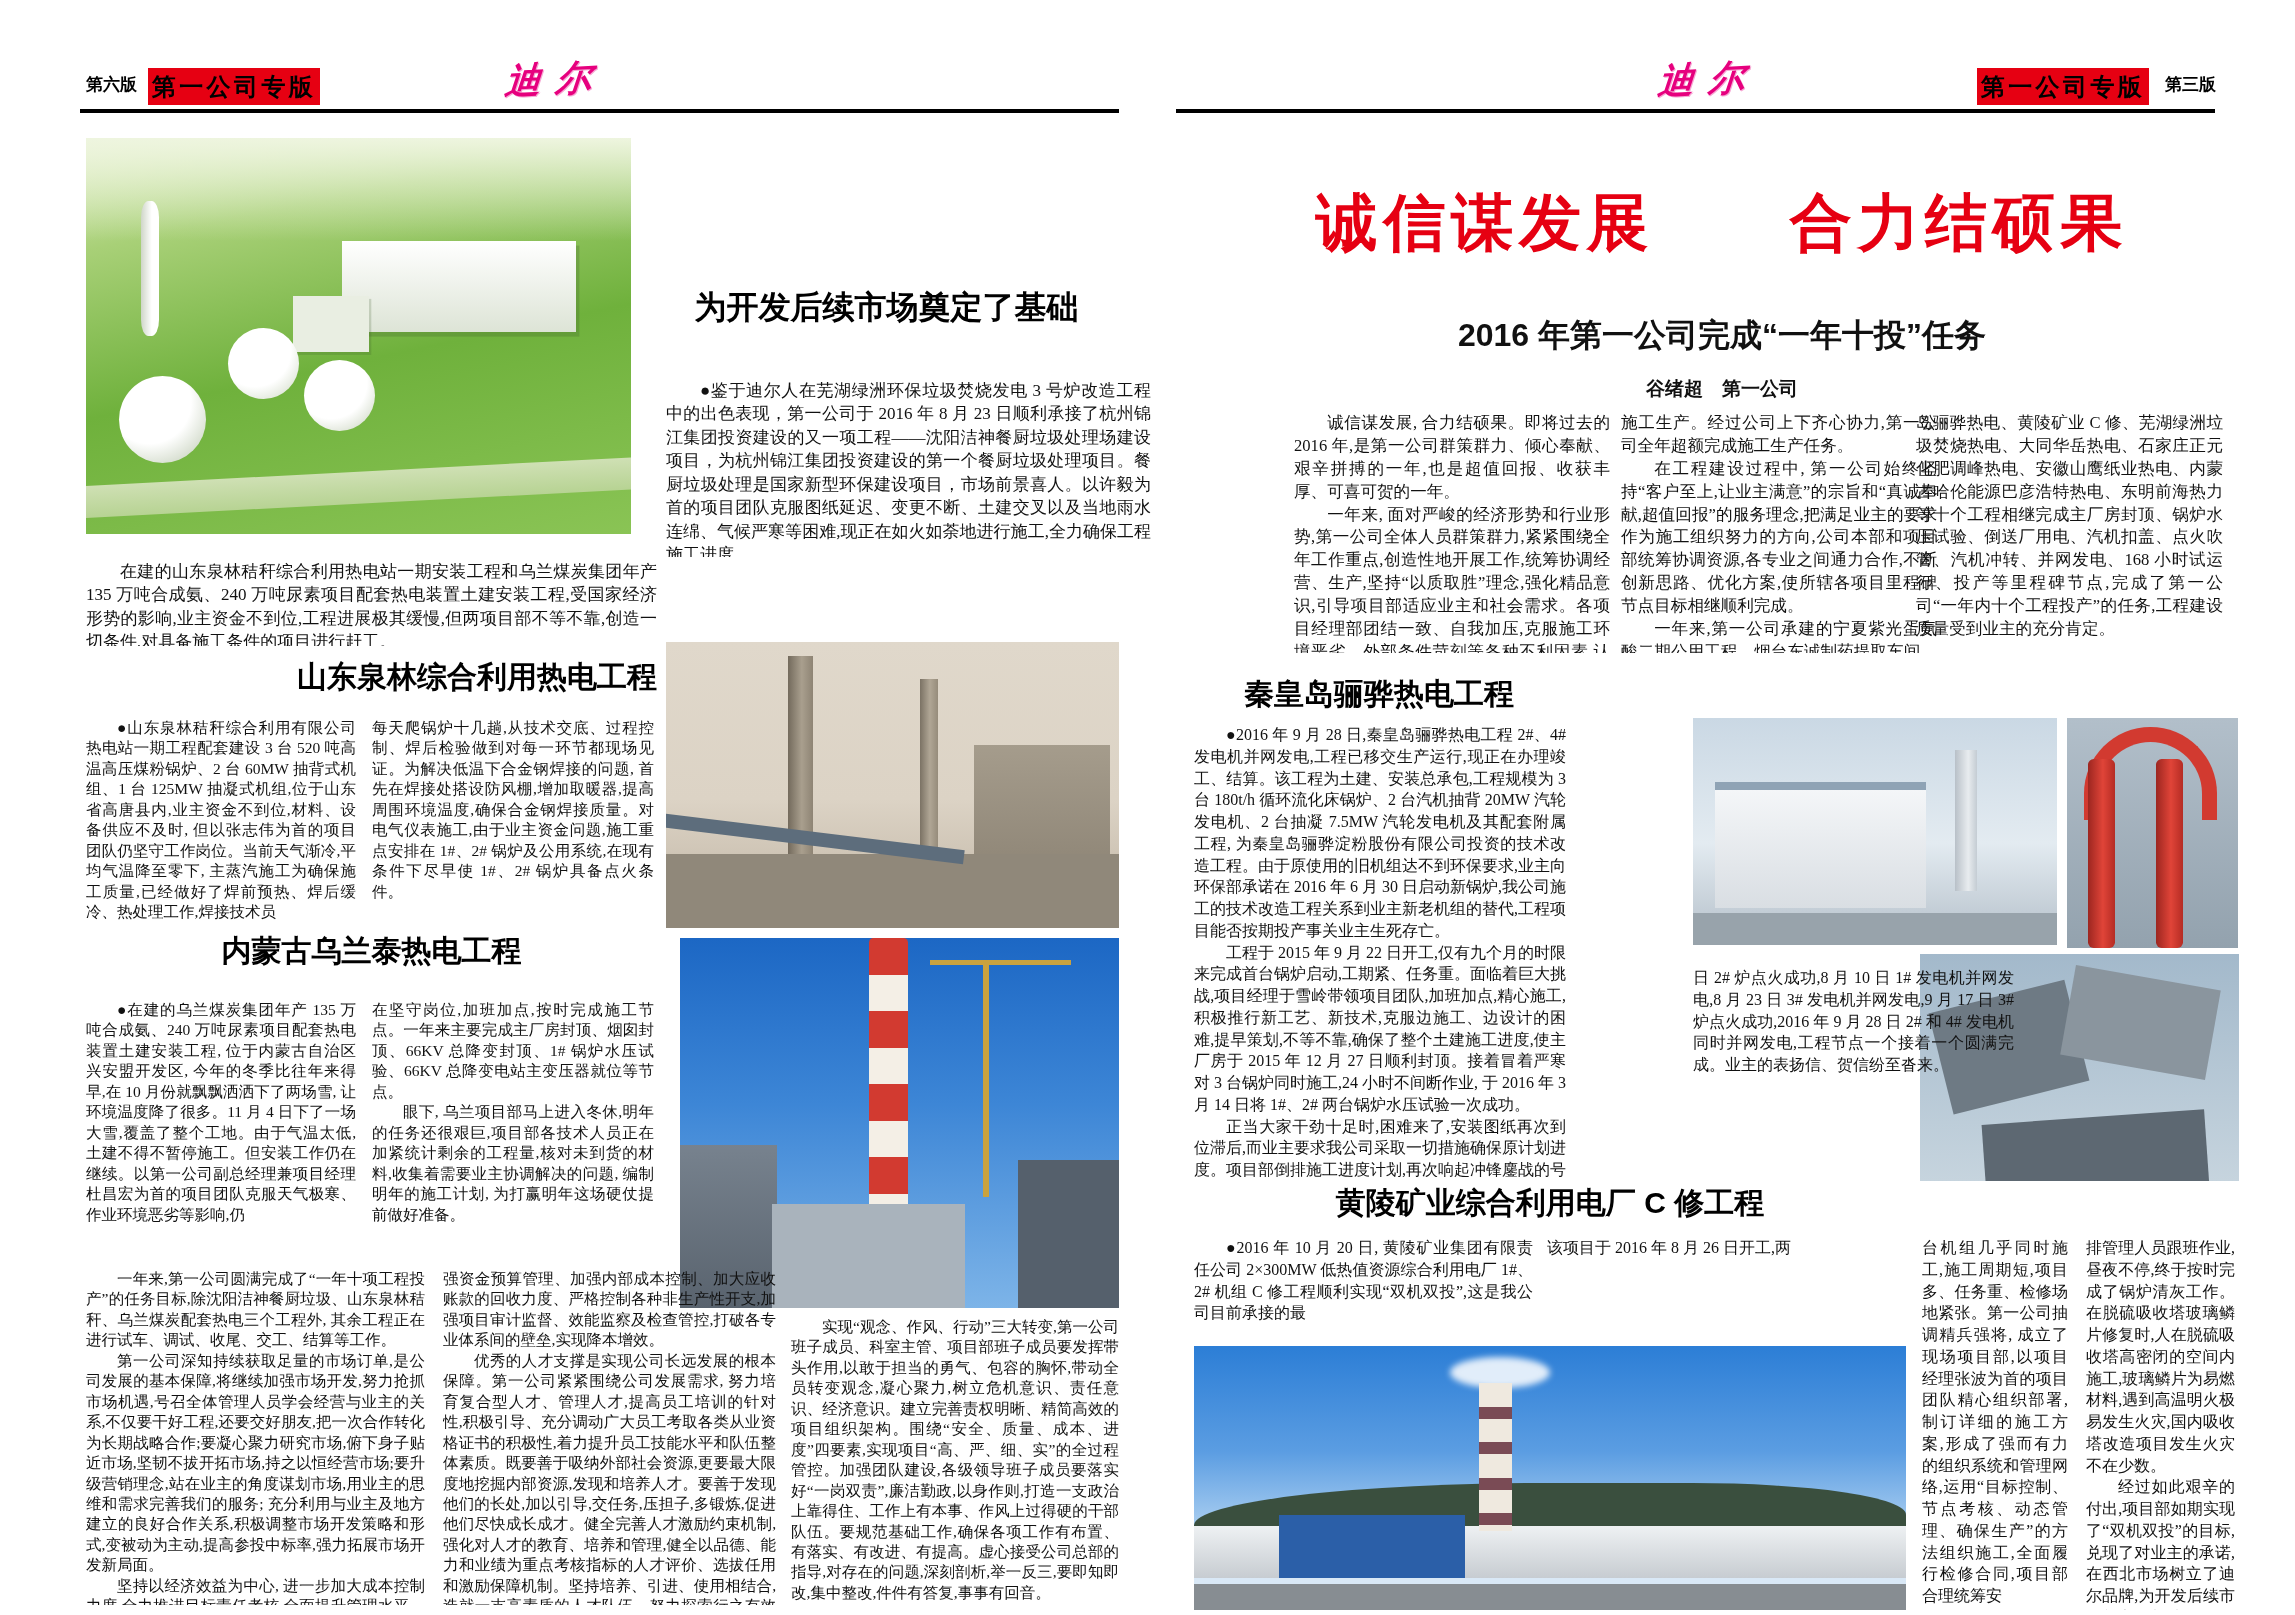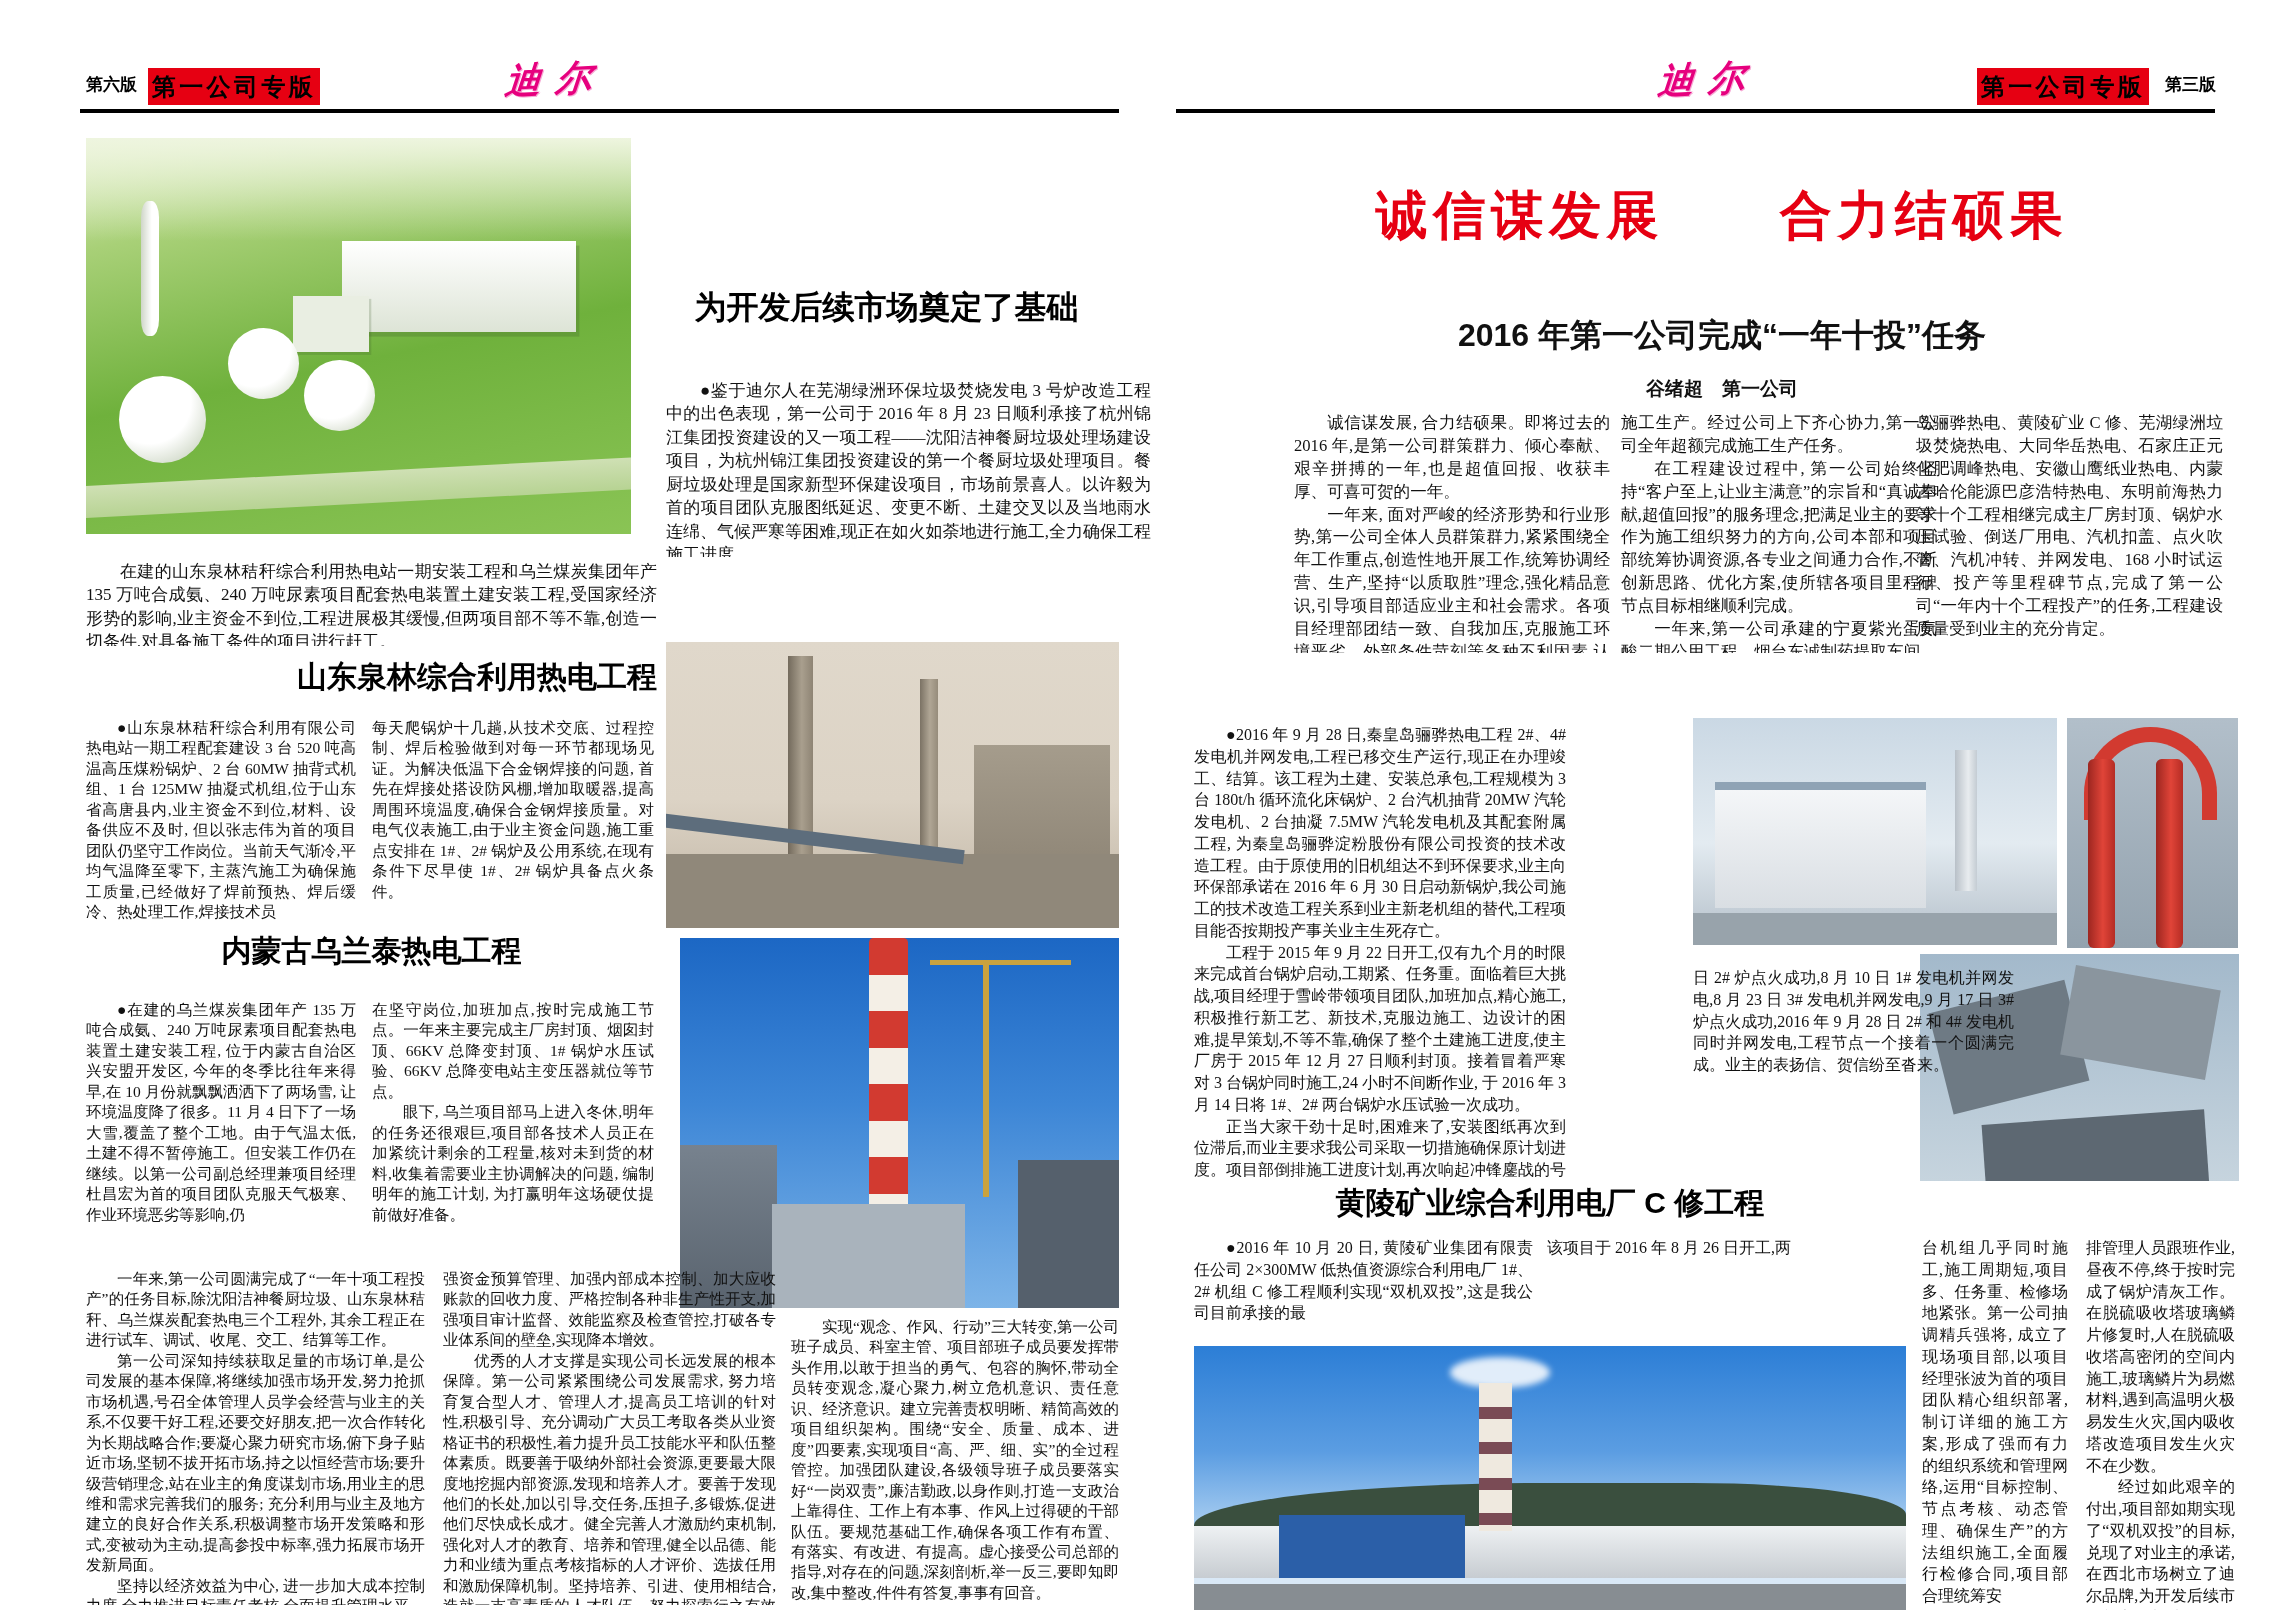--- a/index.html
+++ b/index.html
@@ -147,36 +147,37 @@
   <div class="abs bt small" style="left:791px;top:1317px;width:328px;height:288px;">
       <p>实现“观念、作风、行动”三大转变,第一公司班子成员、科室主管、项目部班子成员要发挥带头作用,以敢于担当的勇气、包容的胸怀,带动全员转变观念,凝心聚力,树立危机意识、责任意识、经济意识。建立完善责权明晰、精简高效的项目组织架构。围绕“安全、质量、成本、进度”四要素,实现项目“高、严、细、实”的全过程管控。加强团队建设,各级领导班子成员要落实好“一岗双责”,廉洁勤政,以身作则,打造一支政治上靠得住、工作上有本事、作风上过得硬的干部队伍。要规范基础工作,确保各项工作有布置、有落实、有改进、有提高。虚心接受公司总部的指导,对存在的问题,深刻剖析,举一反三,要即知即改,集中整改,件件有答复,事事有回音。</p>
       <p>成绩已属过去,奋斗还看未来。今后,第一公司将坚持“干好工程就是书写最好标书”的理念,继续切实加强工程履约管理,干好在手的工程项目,以优质、安全、高效的施工建设树立迪尔形象,提升迪尔品牌。</p>
     </div>
 
   <div class="abs masthead" style="left:1658px;top:55px;">迪尔</div>
   <div class="abs edition-box" style="left:1977px;top:68px;width:172px;height:37px;">第一公司专版</div>
   <div class="abs pagenum" style="left:2165px;top:73px;">第三版</div>
   <div class="abs rule" style="left:1176px;top:109px;width:1039px;"></div>
 
-  <div class="abs headline" style="left:1234px;top:181px;width:976px;font-size:52px;">诚信谋发展　　合力结硕果</div>
+  <div class="abs headline" style="left:1234px;top:181px;width:976px;font-size:62px;">诚信谋发展　　合力结硕果</div>
   <div class="abs subtitle" style="left:1234px;top:314px;width:976px;font-size:32px;">2016 年第一公司完成“一年十投”任务</div>
   <div class="abs byline" style="left:1234px;top:376px;width:976px;font-size:19px;">谷绪超　第一公司</div>
   <div class="abs bt" style="left:1294px;top:412px;width:316px;height:241px;">
       <p>诚信谋发展, 合力结硕果。即将过去的 2016 年,是第一公司群策群力、倾心奉献、艰辛拼搏的一年,也是超值回报、收获丰厚、可喜可贺的一年。</p>
       <p>一年来, 面对严峻的经济形势和行业形势,第一公司全体人员群策群力,紧紧围绕全年工作重点,创造性地开展工作,统筹协调经营、生产,坚持“以质取胜”理念,强化精品意识,引导项目部适应业主和社会需求。各项目经理部团结一致、自我加压,克服施工环境恶劣、外部条件苛刻等各种不利因素,认真组织</p>
     </div>
   <div class="abs bt cont" style="left:1621px;top:412px;width:316px;height:241px;">
       <p>施工生产。经过公司上下齐心协力,第一公司全年超额完成施工生产任务。</p>
       <p>在工程建设过程中, 第一公司始终坚持“客户至上,让业主满意”的宗旨和“真诚奉献,超值回报”的服务理念,把满足业主的要求作为施工组织努力的方向,公司本部和项目部统筹协调资源,各专业之间通力合作,不断创新思路、优化方案,使所辖各项目里程碑节点目标相继顺利完成。</p>
       <p>一年来,第一公司承建的宁夏紫光蛋氨酸二期公用工程、烟台东诚制药提取车间、秦皇</p>
     </div>
   <div class="abs bt cont" style="left:1916px;top:412px;width:307px;height:241px;">
       <p>岛骊骅热电、黄陵矿业 C 修、芜湖绿洲垃圾焚烧热电、大同华岳热电、石家庄正元化肥调峰热电、安徽山鹰纸业热电、内蒙古哈伦能源巴彦浩特热电、东明前海热力等十个工程相继完成主厂房封顶、锅炉水压试验、倒送厂用电、汽机扣盖、点火吹管、汽机冲转、并网发电、168 小时试运行、投产等里程碑节点,完成了第一公司“一年内十个工程投产”的任务,工程建设质量受到业主的充分肯定。</p>
     </div>
 
+  <div class="abs art-title" style="left:1194px;top:674px;width:370px;font-size:30px;">秦皇岛骊骅热电工程</div>
   <div class="abs bt narrow" style="left:1194px;top:724px;width:372px;height:453px;">
       <p>●2016 年 9 月 28 日,秦皇岛骊骅热电工程 2#、4# 发电机并网发电,工程已移交生产运行,现正在办理竣工、结算。该工程为土建、安装总承包,工程规模为 3 台 180t/h 循环流化床锅炉、2 台汽机抽背 20MW 汽轮发电机、2 台抽凝 7.5MW 汽轮发电机及其配套附属工程, 为秦皇岛骊骅淀粉股份有限公司投资的技术改造工程。由于原使用的旧机组达不到环保要求,业主向环保部承诺在 2016 年 6 月 30 日启动新锅炉,我公司施工的技术改造工程关系到业主新老机组的替代,工程项目能否按期投产事关业主生死存亡。</p>
       <p>工程于 2015 年 9 月 22 日开工,仅有九个月的时限来完成首台锅炉启动,工期紧、任务重。面临着巨大挑战,项目经理于雪岭带领项目团队,加班加点,精心施工,积极推行新工艺、新技术,克服边施工、边设计的困难,提早策划,不等不靠,确保了整个土建施工进度,使主厂房于 2015 年 12 月 27 日顺利封顶。接着冒着严寒对 3 台锅炉同时施工,24 小时不间断作业, 于 2016 年 3 月 14 日将 1#、2# 两台锅炉水压试验一次成功。</p>
       <p>正当大家干劲十足时,困难来了,安装图纸再次到位滞后,而业主要求我公司采取一切措施确保原计划进度。项目部倒排施工进度计划,再次响起冲锋鏖战的号角,调兵遣将,跟班作业,昼夜不停。项目管理人员每天吃饭都在现场,连续工作都在 15 个小时以上。功夫不负有心人,经过项目部上上下下共同努力, 2016 年 6 月 26 日 1# 炉点火成功,7 月 31</p>
     </div>
 
   <div class="abs photo p4" style="left:1693px;top:718px;width:364px;height:227px;">
     <div class="big"></div>
     <div class="stack"></div>
     <div class="ground"></div>

